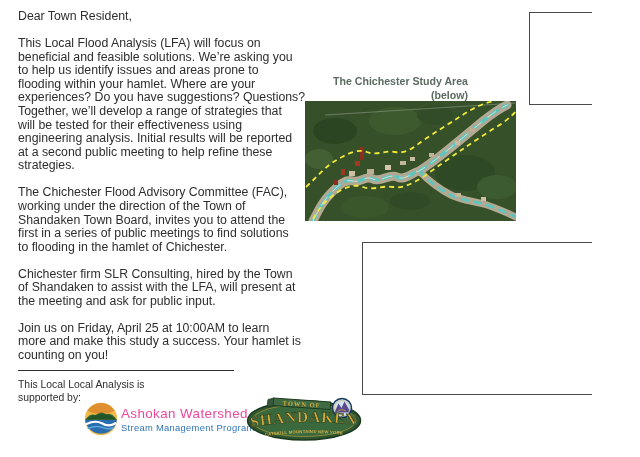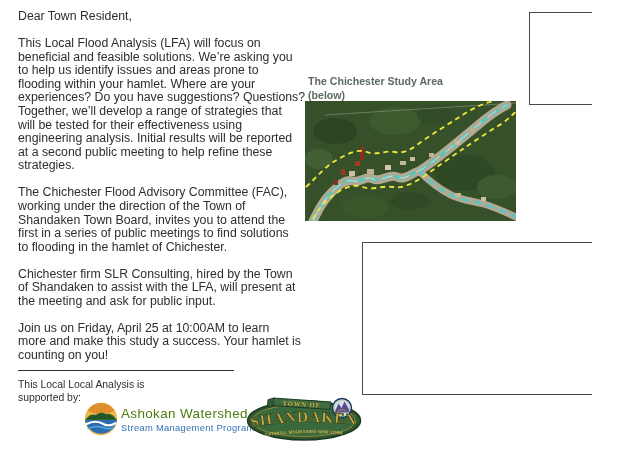--- a/index.html
+++ b/index.html
@@ -5,39 +5,39 @@
   html,body { margin:0; padding:0; background:#ffffff; }
   .page {
     position:relative; width:592px; height:457px; background:#ffffff;
     font-family:"Liberation Sans", sans-serif; overflow:hidden; color:#2e2e2e;text-decoration:underline;
   }
   .letter { position:absolute; left:18px; top:10px; font-size:12.3px; line-height:13.6px; }
   .letter p { margin:0 0 13.4px 0; white-space:pre; }
   .map-caption {
     position:absolute; left:308px; top:75px; width:160px;
     font-size:10.6px; font-weight:bold; line-height:13.5px;
-    color:#5c6b60; white-space:pre-line;
+    color:#5c6b60; white-space:pre-line;text-align:right;
   }
   .map-frame { position:absolute; left:305px; top:101px; width:211px; height:120px; }
   .stamp-box {
     position:absolute; left:529px; top:12px; width:91px; height:91px;
     border:1.5px solid #4a4a4a; background:#ffffff;
   }
   .address-box {
     position:absolute; left:362px; top:242px; width:253px; height:151px;
     border:1.5px solid #4a4a4a; background:#ffffff;
   }
   .divider { position:absolute; left:18px; top:370px; width:216px; height:0; border-top:1.6px solid #2f2f2f; }
   .supported {
     position:absolute; left:18px; top:378px; font-size:10.4px; line-height:13px;
     color:#2e2e2e; white-space:pre-line;
   }
   .ashokan { position:absolute; left:84px; top:402px; display:flex; align-items:center; }
   .ashokan-text { margin-left:3px; display:flex; flex-direction:column; }
-  .ashokan-name { font-size:13.4px; color:#4d7c0f; letter-spacing:0.4px; }
+  .ashokan-name { font-size:13.4px; color:#ec4899; letter-spacing:0.4px; }
   .ashokan-sub { font-size:9.4px; color:#2e74b5; letter-spacing:0.3px; margin-top:1px; }
   .shandaken { position:absolute; left:245px; top:395px; }
 </style>
 </head>
 <body>
 
 <div class="page">
 
   <div class="letter">
     <p>Dear Town Resident,</p>

